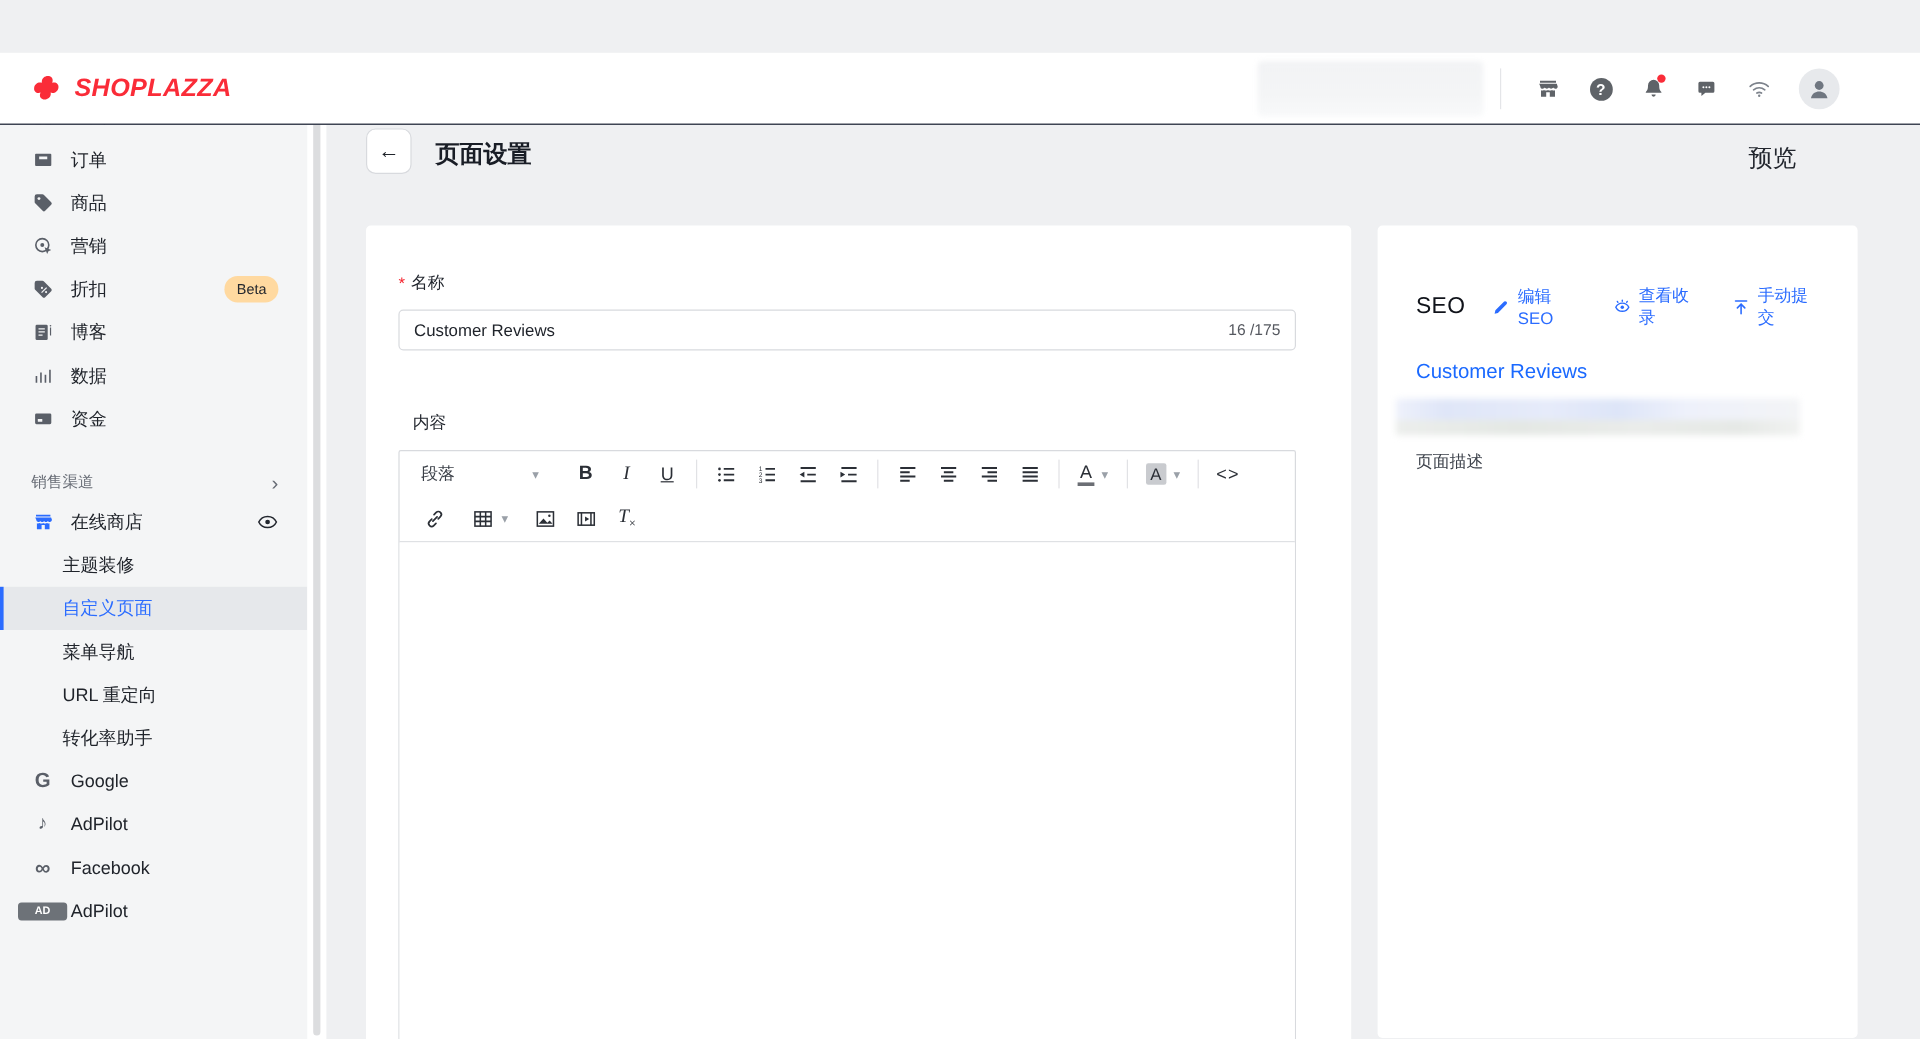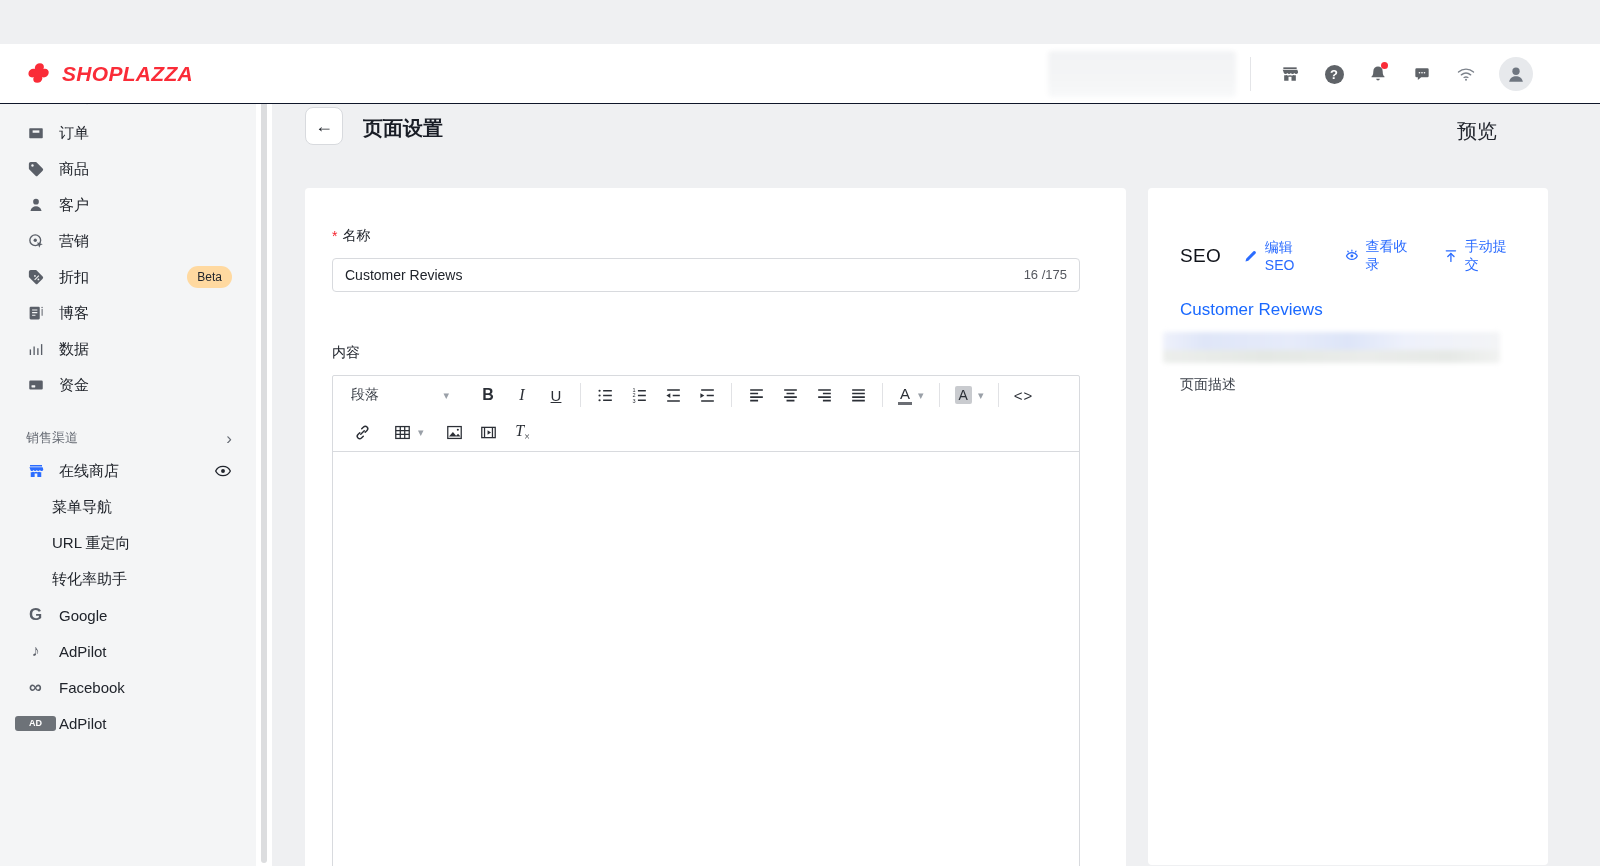--- a/index.html
+++ b/index.html
@@ -55,21 +55,21 @@
   .page-title { position:absolute; left:91px; top:55px; font-size:20px; font-weight:700; color:#191d26; }
   .preview-link { position:absolute; right:103px; top:58px; font-size:20px; color:#22262e; cursor:pointer; }
 
   .card-main { position:absolute; left:33px; top:128px; width:821px; height:760px; background:#fff; border-radius:4px; padding:27px 46px 24px 27px; }
   .field-label { display:flex; align-items:center; font-size:14px; color:#22262e; }
   .req { color:#f5222d; margin-right:5px; font-size:14px; }
   .name-row { margin-top:12px; }
   .input-wrap { position:relative; margin-top:13px; }
   .text-input { width:748px; height:34px; border:1px solid #d8dade; border-radius:4px; padding:0 70px 0 12px; font-size:14px; color:#20242b; font-family:"Liberation Sans","DejaVu Sans",sans-serif; outline:none; }
   .char-counter { position:absolute; right:13px; top:9px; font-size:13px; color:#55585f; }
-  .content-label { margin-top:52px; }
+  .content-label { margin-top:52px;margin-left:12px; }
 
   .editor { margin-top:13px; width:748px; border:1px solid #d8dade; border-radius:2px; }
   .toolbar { border-bottom:1px solid #d8dade; }
   .tb-row { display:flex; align-items:center; padding:0 8px; }
   .tb-row1 { height:38px; }
   .tb-row2 { height:37px; }
   .para-dd { width:118px; height:30px; display:flex; align-items:center; justify-content:space-between; padding:0 10px; cursor:pointer; color:#3a3f47; font-size:14px; }
   .caret { font-size:11px; color:#9aa0a8; }
   .tb-btn { min-width:30px; height:30px; display:flex; align-items:center; justify-content:center; border-radius:3px; cursor:pointer; color:#2b2f36; margin:0 2px; }
   .tb-btn svg { width:19px; height:19px; }
@@ -179,29 +179,20 @@
       <span class="nico">
           <svg viewBox="0 0 24 24" fill="currentColor">
             <path d="M12.6 3.1 20.9 11.4a2 2 0 0 1 0 2.8l-6.7 6.7a2 2 0 0 1-2.8 0L3.1 12.6A2 2 0 0 1 2.5 11.2V5A2.5 2.5 0 0 1 5 2.5h6.2c.5 0 1 .2 1.4.6z"></path>
             <circle cx="7.3" cy="7.3" r="1.6" fill="#f4f5f6"></circle>
           </svg>
         </span>
       <span>商品</span>
     </div>
     <div class="nav-item">
       <span class="nico">
-          <svg viewBox="0 0 24 24" fill="currentColor">
-            <circle cx="12" cy="7.5" r="3.8"></circle>
-            <path d="M4.6 20c.9-4.2 4-6.2 7.4-6.2s6.5 2 7.4 6.2z"></path>
-          </svg>
-        </span>
-      <span>客户</span>
-    </div>
-    <div class="nav-item">
-      <span class="nico">
           <svg viewBox="0 0 24 24" fill="none" stroke="currentColor" stroke-width="1.8">
             <circle cx="11" cy="11" r="7.2"></circle>
             <circle cx="11" cy="11" r="2.2" fill="currentColor" stroke="none"></circle>
             <path d="M13.5 13.5 21 16.4l-3.2 1.4L16.4 21z" fill="currentColor" stroke="none"></path>
           </svg>
         </span>
       <span>营销</span>
     </div>
     <div class="nav-item">
       <span class="nico">
@@ -260,20 +251,26 @@
             <path d="M5 13.4V20h5.2v-4.6h3.6V20H19v-6.6c-.9.4-2.1.3-3-.3-1.2.8-2.8.8-4 0-1.2.8-2.8.8-4 0-.9.6-2.1.7-3 .3z"></path>
           </svg>
         </span>
       <span>在线商店</span>
       <span class="eye"><svg viewBox="0 0 24 24" fill="none" stroke="currentColor" stroke-width="1.7">
             <path d="M12 5.8C7.2 5.8 3.6 9 2.2 12c1.4 3 5 6.2 9.8 6.2s8.4-3.2 9.8-6.2c-1.4-3-5-6.2-9.8-6.2z"></path>
             <circle cx="12" cy="12" r="2.6" fill="currentColor" stroke="none"></circle>
           </svg></span>
     </div>
 
+    <div class="subitem">
+      <span>主题装修</span>
+    </div>
+    <div class="subitem active">
+      <span>自定义页面</span>
+    </div>
     <div class="subitem">
       <span>菜单导航</span>
     </div>
     <div class="subitem">
       <span>URL 重定向</span>
     </div>
     <div class="subitem">
       <span>转化率助手</span>
     </div>
 

